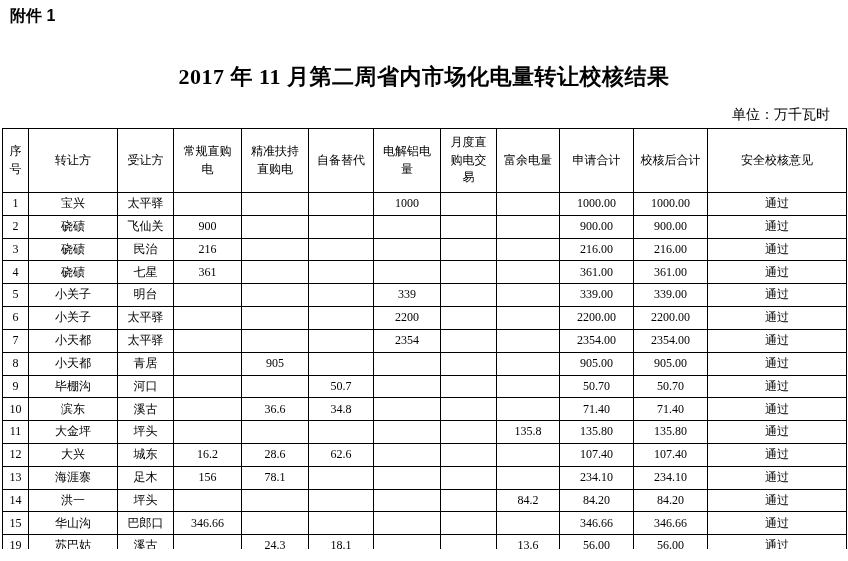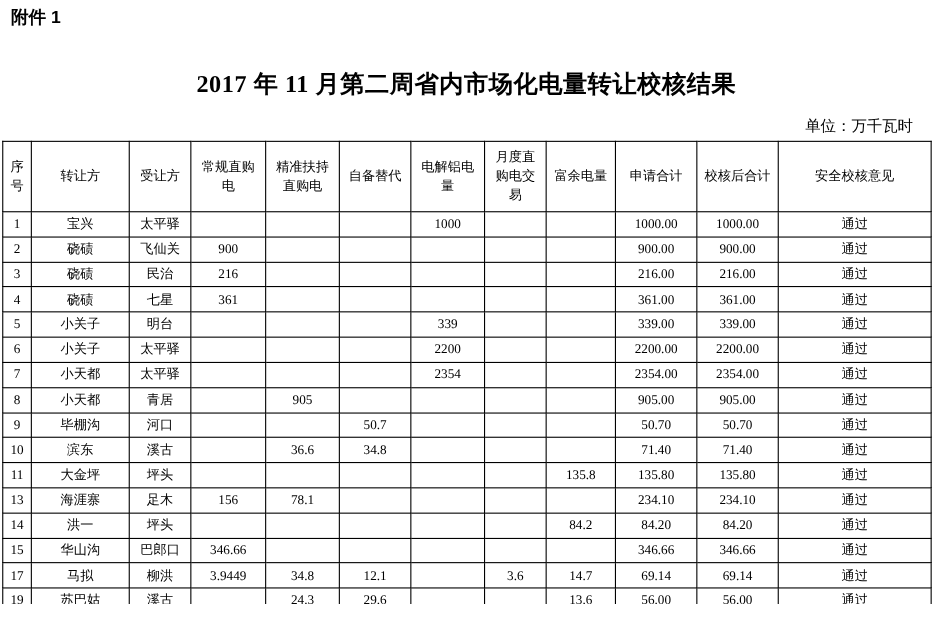--- a/index.html
+++ b/index.html
@@ -259,20 +259,34 @@
           <td></td>
           <td></td>
           <td></td>
           <td></td>
           <td>135.8</td>
           <td>135.80</td>
           <td>135.80</td>
           <td>通过</td>
         </tr>
         <tr>
+          <td>12</td>
+          <td>大兴</td>
+          <td>城东</td>
+          <td>16.2</td>
+          <td>28.6</td>
+          <td>62.6</td>
+          <td></td>
+          <td></td>
+          <td></td>
+          <td>107.40</td>
+          <td>107.40</td>
+          <td>通过</td>
+        </tr>
+        <tr>
           <td>13</td>
           <td>海涯寨</td>
           <td>足木</td>
           <td>156</td>
           <td>78.1</td>
           <td></td>
           <td></td>
           <td></td>
           <td></td>
           <td>234.10</td>
@@ -301,40 +315,26 @@
           <td></td>
           <td></td>
           <td></td>
           <td></td>
           <td></td>
           <td>346.66</td>
           <td>346.66</td>
           <td>通过</td>
         </tr>
         <tr>
-          <td>17</td>
-          <td>马拟</td>
-          <td>柳洪</td>
-          <td>3.9449</td>
-          <td>34.8</td>
-          <td>12.1</td>
-          <td></td>
-          <td>3.6</td>
-          <td>14.7</td>
-          <td>69.14</td>
-          <td>69.14</td>
-          <td>通过</td>
-        </tr>
-        <tr>
           <td>19</td>
           <td>苏巴姑</td>
           <td>溪古</td>
           <td></td>
           <td>24.3</td>
-          <td>29.6</td>
+          <td>18.1</td>
           <td></td>
           <td></td>
           <td>13.6</td>
           <td>56.00</td>
           <td>56.00</td>
           <td>通过</td>
         </tr>
       </tbody>
   </table>
 </div>

